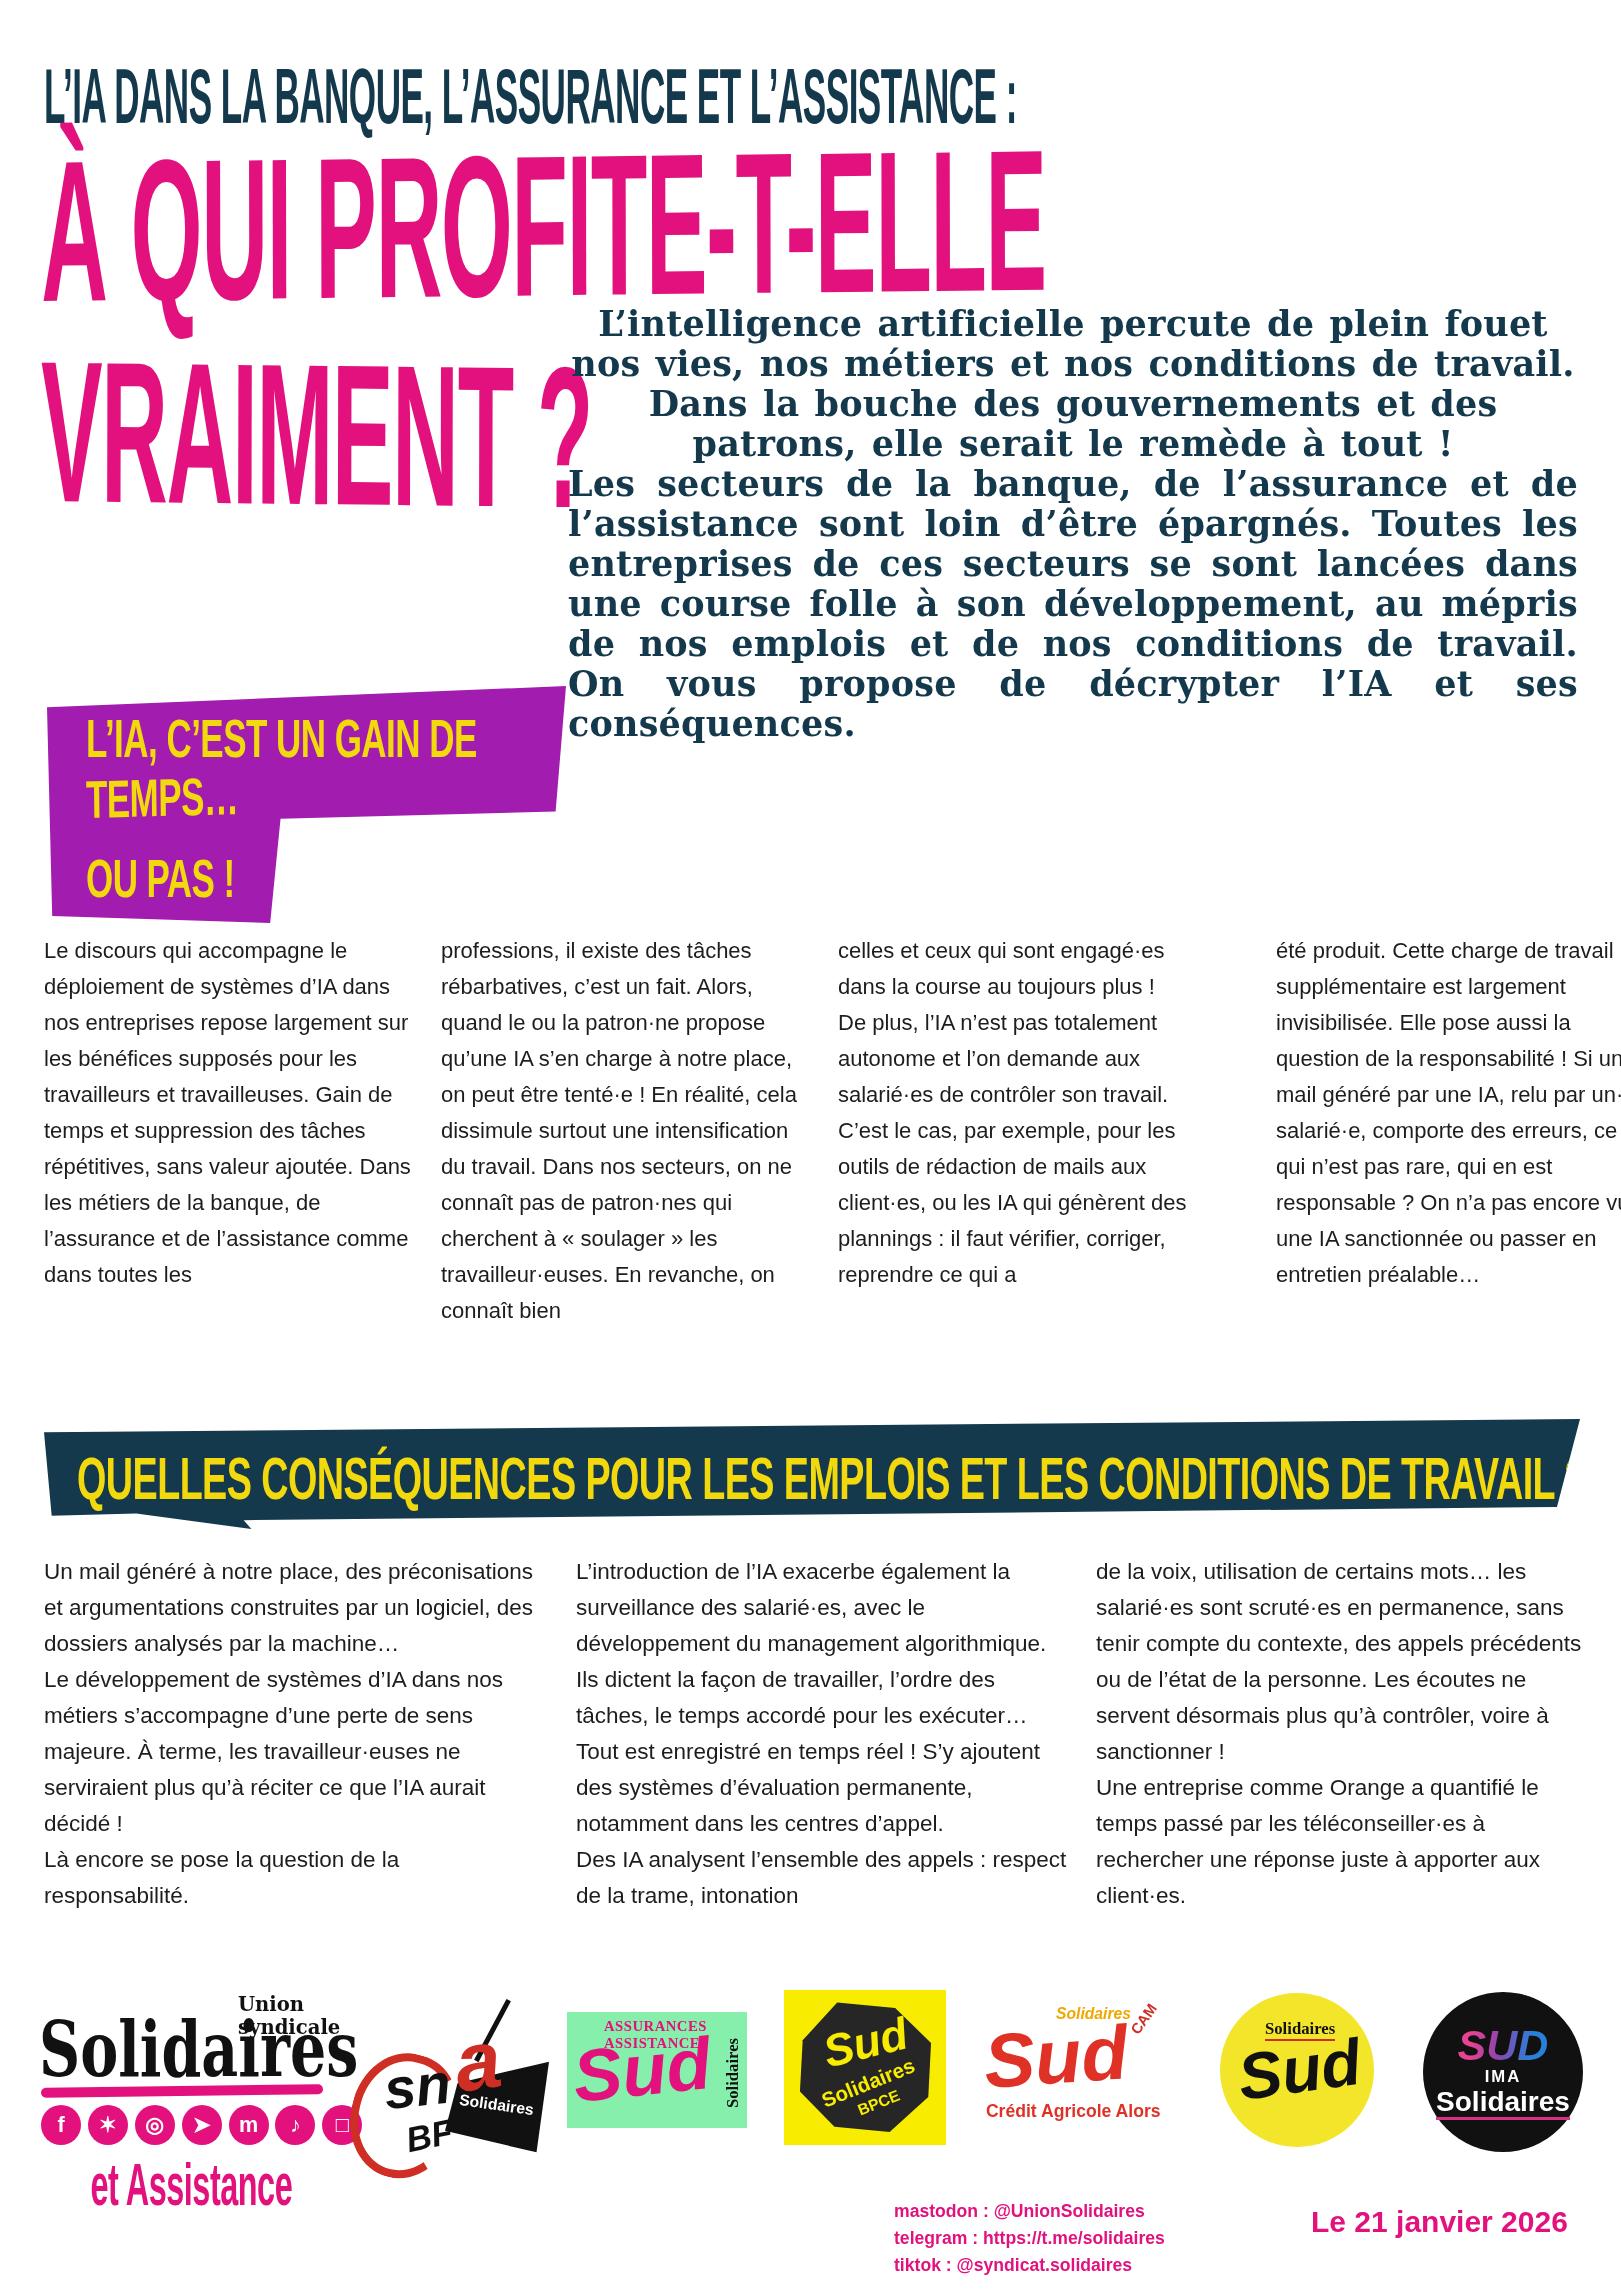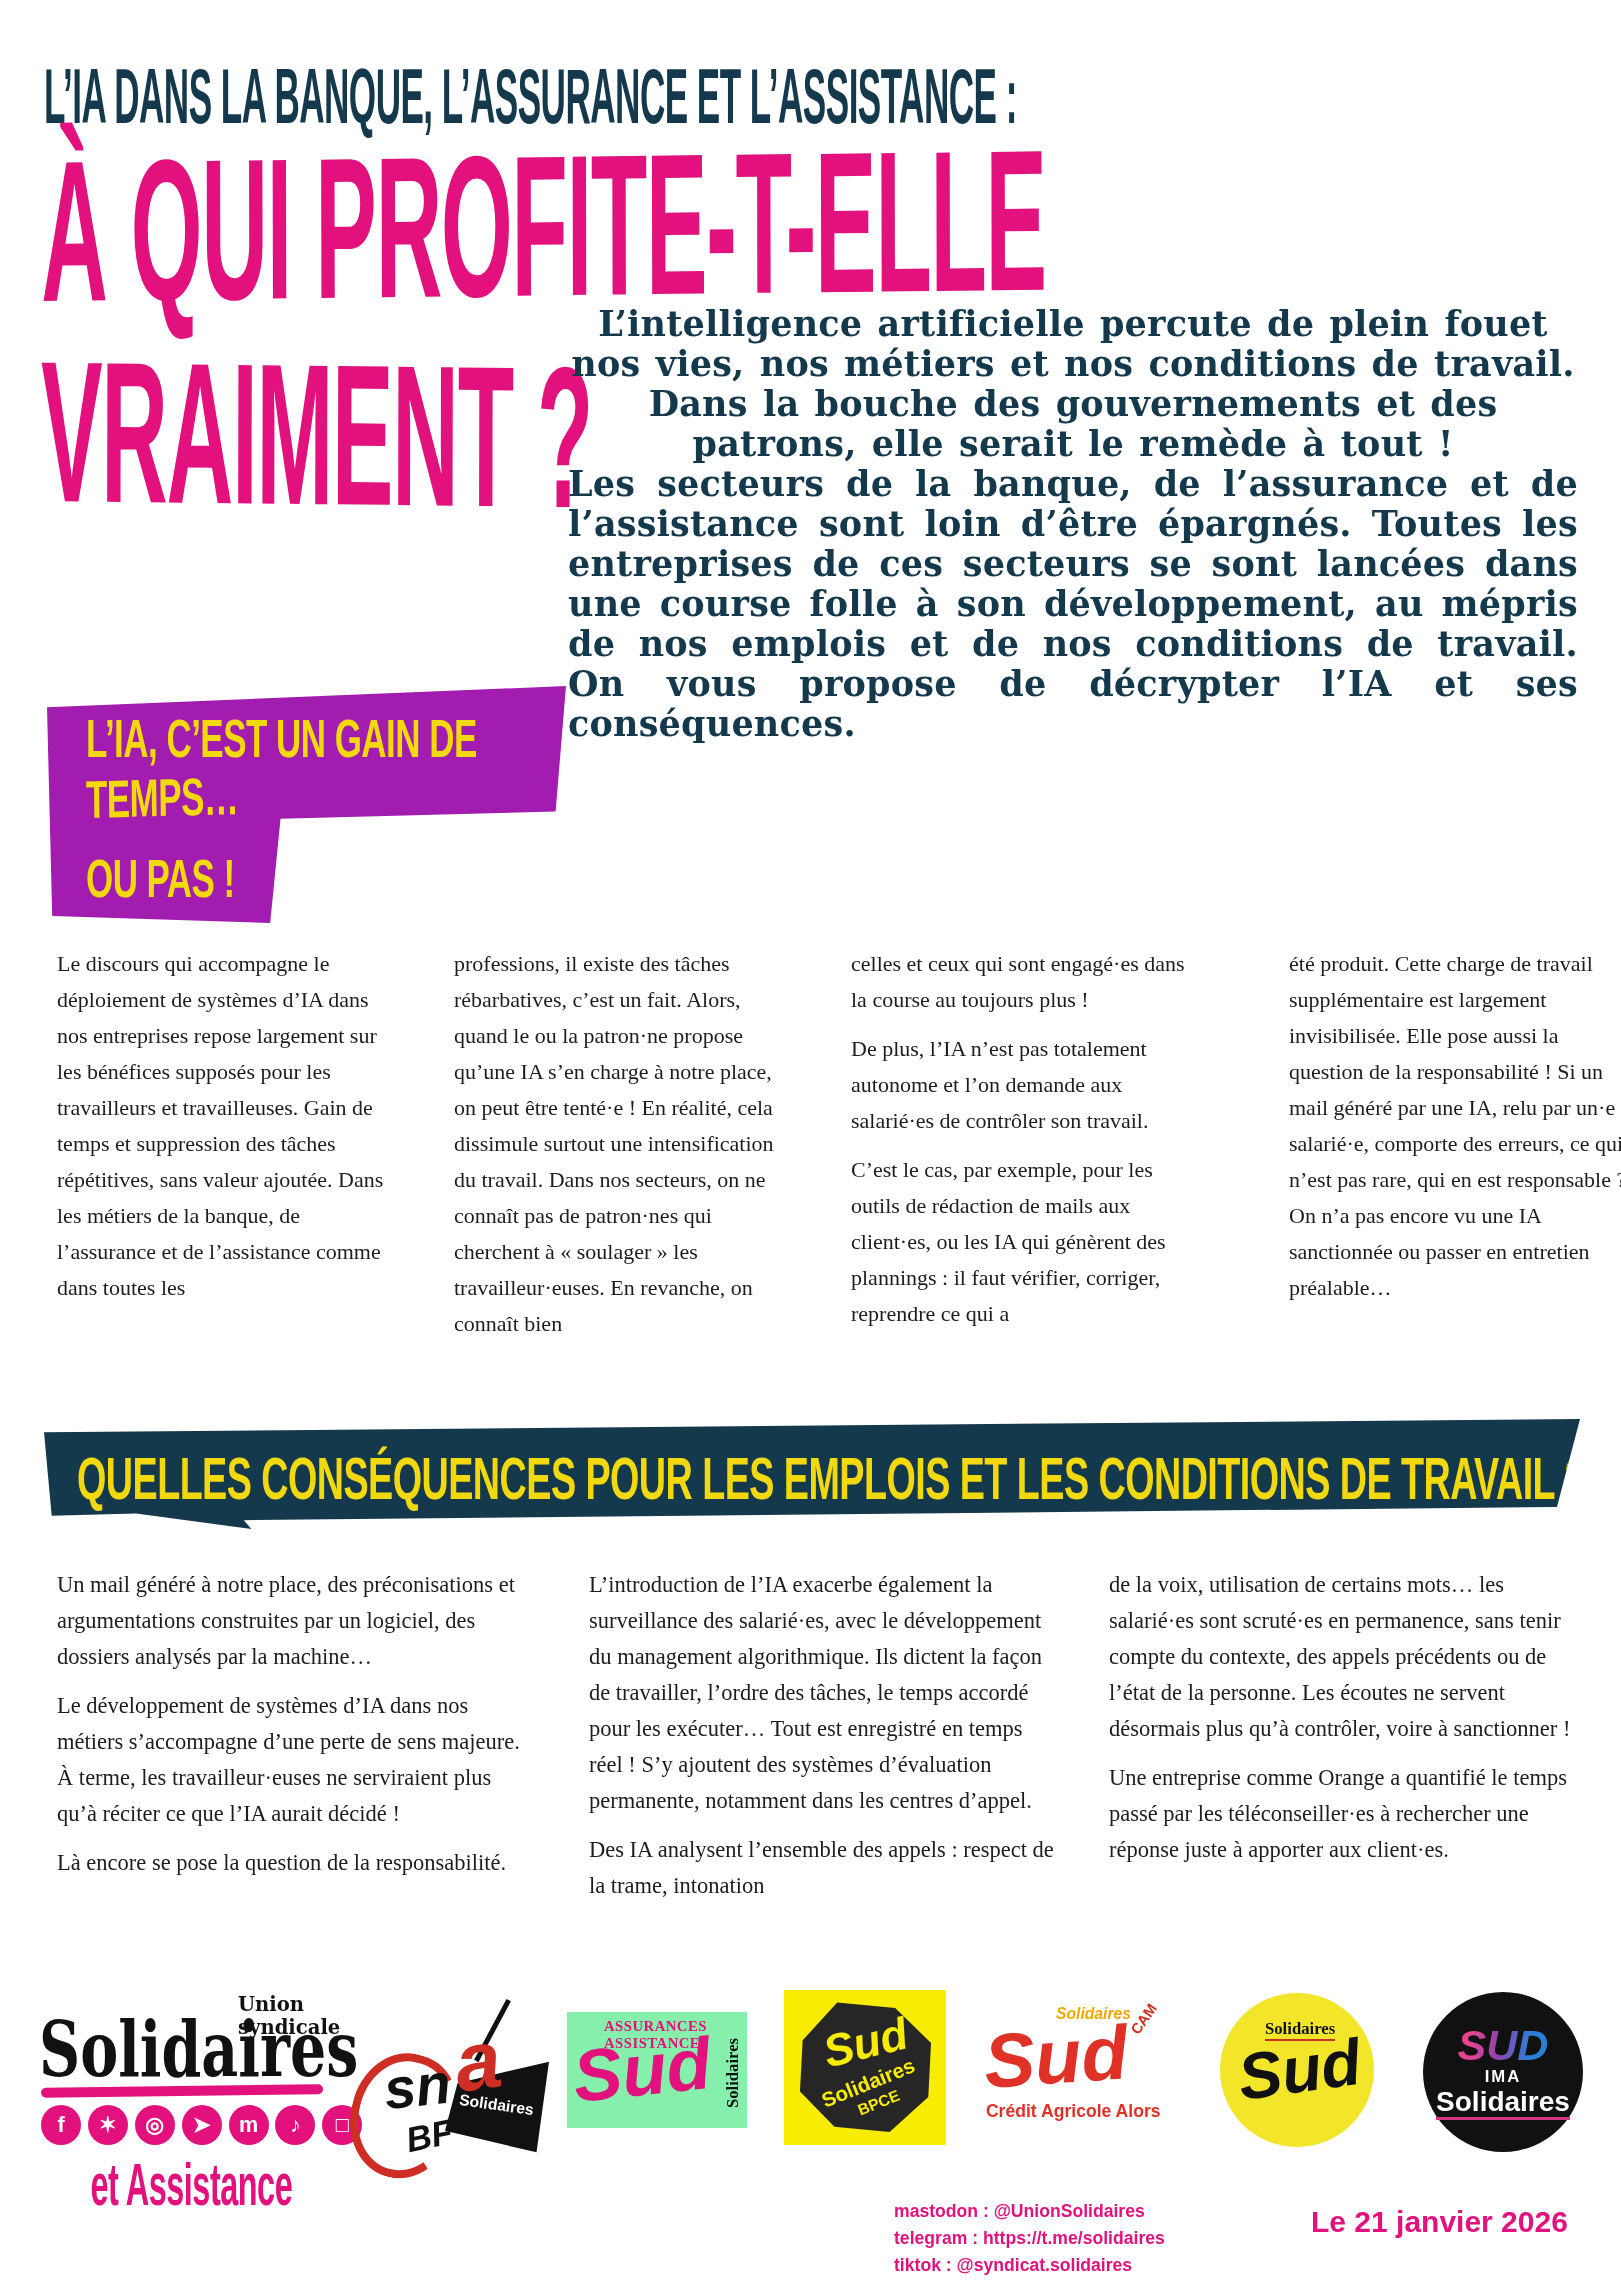--- a/index.html
+++ b/index.html
@@ -29,21 +29,21 @@
   
   .ribbon{position:absolute;left:47px;top:686px;width:519px;height:237px;background:#a21caf;
           clip-path:polygon(0% 9%,100% 0%,98% 53%,45% 56%,43% 100%,1% 97%);}
   .ribbon .rl{position:absolute;left:39px;font-size:53px;color:#f2d90e;}
   .ribbon .rl1{top:21.6px;}
   .ribbon .rl2{top:83px;}
   .ribbon .rl3{top:145px;margin-top:17px;}
 
   
   .cols4 .col{position:absolute;top:933px;width:367px;font-size:22px;line-height:36px;}
-  .col p{margin:13px;font-family:Liberation Serif, serif;}
+  .col p{margin:0;}
   .s1c1{left:44px;} .s1c2{left:441px;} .s1c3{left:838px;} .s1c4{left:1276px;}
 
   
   .banner{position:absolute;left:44px;top:1419px;width:1536px;height:110px;background:#14394c;
           clip-path:polygon(0% 12%,100% 0%,98.5% 80%,13% 92%,13.5% 100%,6% 86%,0.5% 88%);}
   .banner .bt{position:absolute;left:33px;top:25.5px;font-size:59px;color:#f2d90e;}
 
   
   .cols3 .col{position:absolute;top:1554px;width:495px;font-size:22.5px;line-height:36px;}
   .s2c1{left:44px;} .s2c2{left:576px;} .s2c3{left:1096px;}

